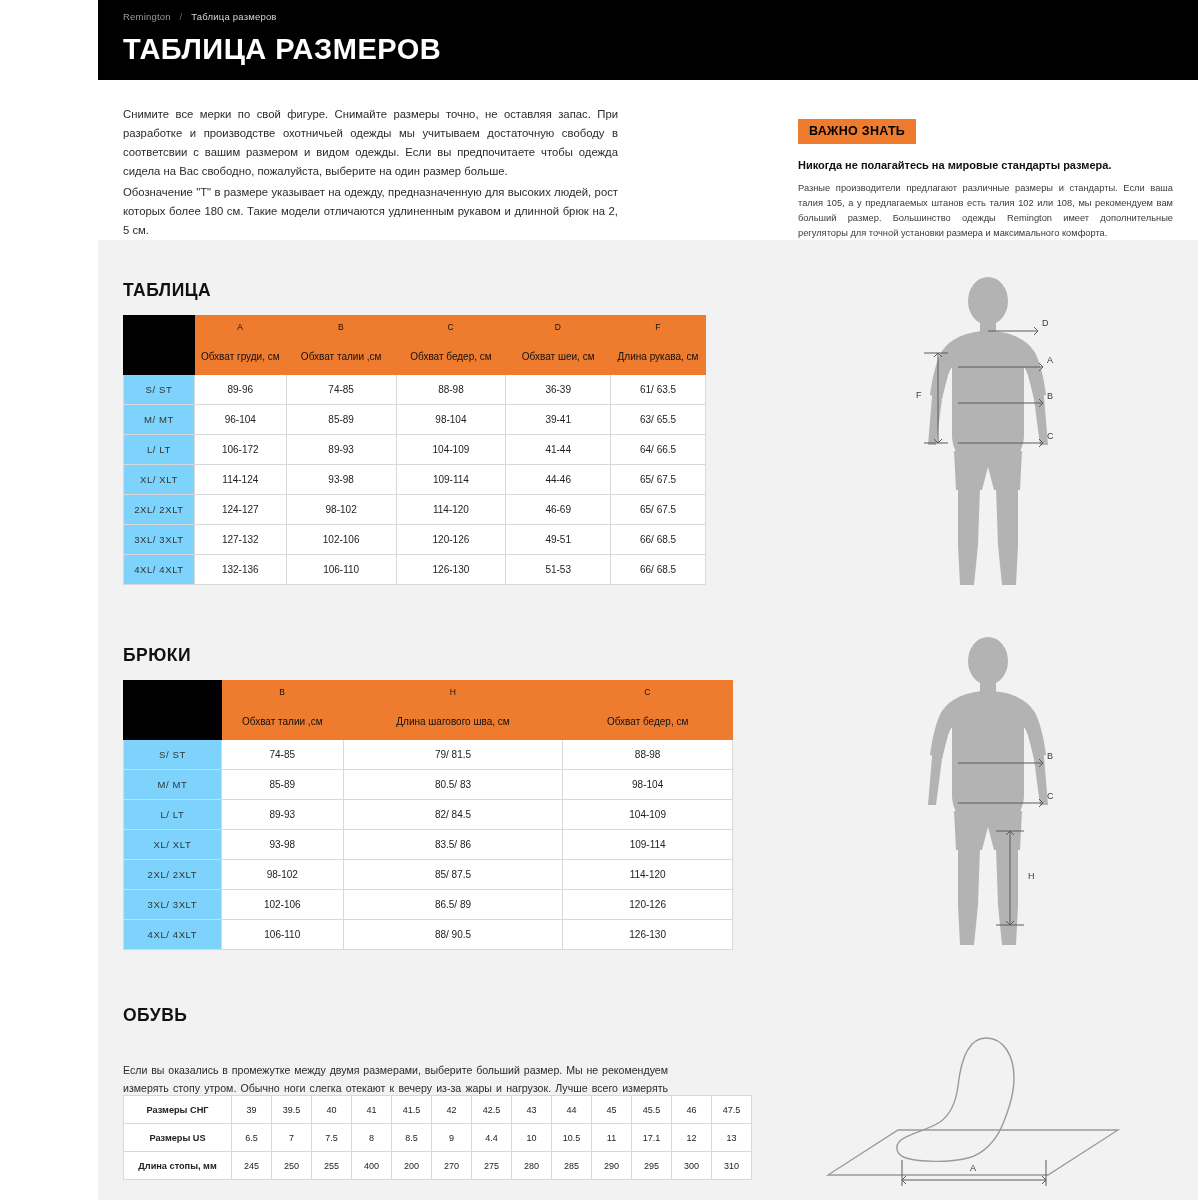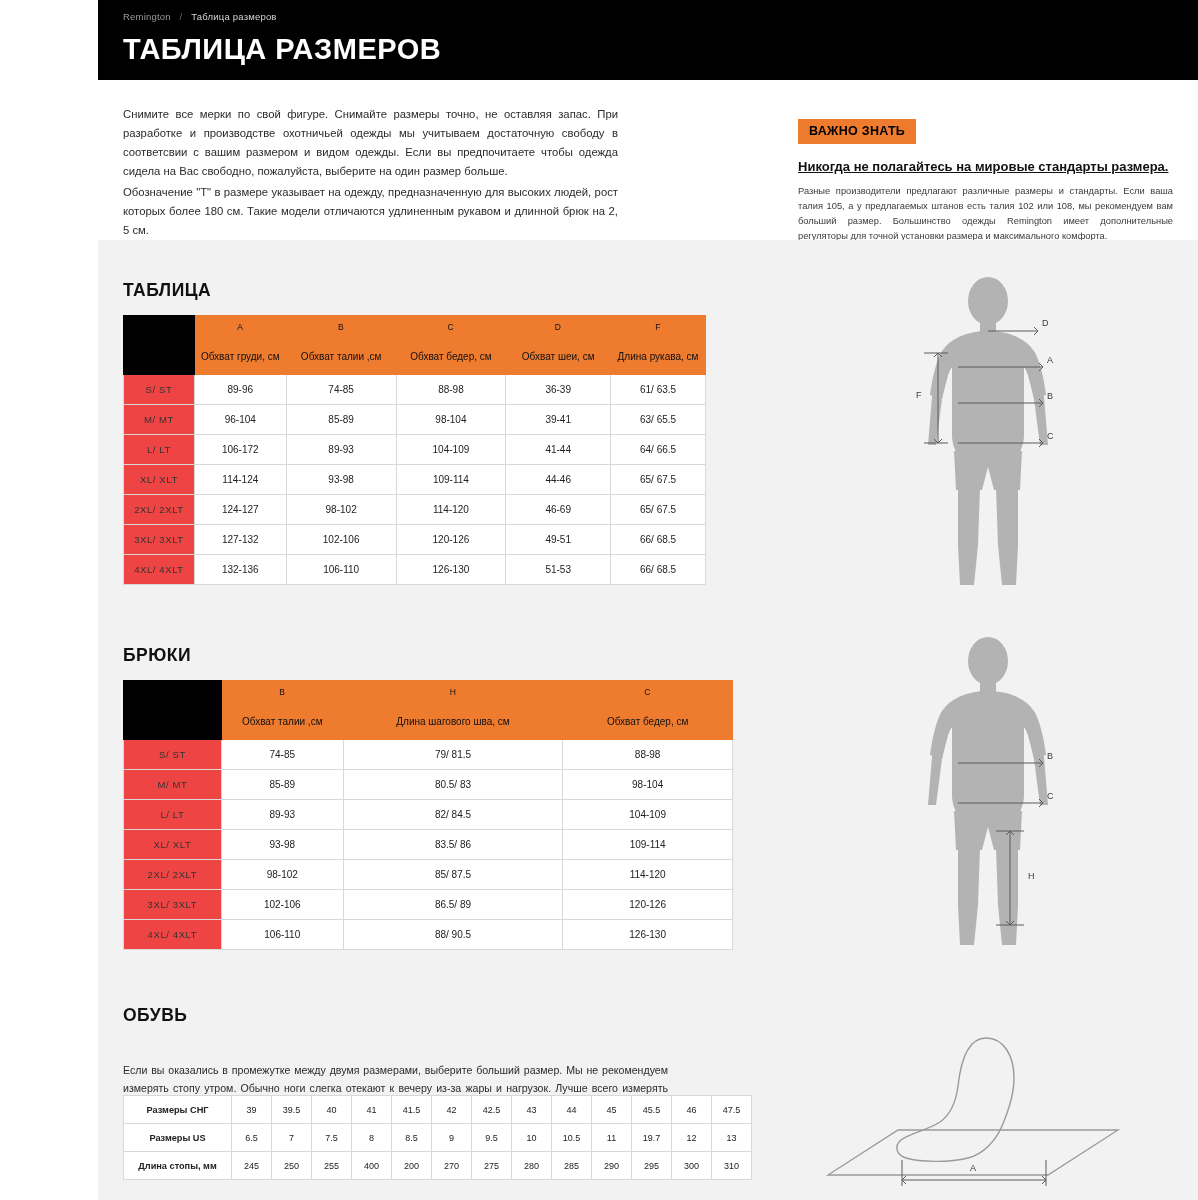--- a/index.html
+++ b/index.html
@@ -71,24 +71,23 @@
     display: inline-block;
     background: #ef7b2f;
     color: #000000;
     font-weight: bold;
     font-size: 12.5px;
     padding: 5px 11px 6px 11px;
     letter-spacing: .3px;
   }
   .important-head {
     margin-top: 15px;
-    font-size: 13px;
+    font-size: 11px;
     font-weight: bold;
     color: #111111;
-    text-decoration: underline;
   }
   .important-body {
     margin-top: 10px;
     font-size: 9.3px;
     line-height: 15px;
     color: #3a3a3a;
     text-align: justify;
   }
 
   
@@ -145,21 +144,21 @@
   }
   table.size-table thead tr.names th.corner {
     background: #000000;
     border: 1px solid #000000;
   }
   table.size-table tbody td {
     height: 30px;
     background: #ffffff;
   }
   table.size-table tbody td.rowlabel {
-    background: #ef4444;
+    background: #7dd3fc;
     font-size: 9.5px;
     letter-spacing: .6px;
     color: #333333;
   }
 
   
   #jackets-table { left: 25px; top: 75px; width: 583px; }
   #jackets-table col.c0 { width: 71px; }
   #jackets-table col.c1 { width: 92px; }
   #jackets-table col.c2 { width: 110px; }
@@ -518,25 +517,25 @@
           <td class="val">47.5</td>
         </tr>
         <tr>
           <td class="lbl">Размеры US</td>
           <td class="val">6.5</td>
           <td class="val">7</td>
           <td class="val">7.5</td>
           <td class="val">8</td>
           <td class="val">8.5</td>
           <td class="val">9</td>
-          <td class="val">9.5</td>
+          <td class="val">4.4</td>
           <td class="val">10</td>
           <td class="val">10.5</td>
           <td class="val">11</td>
-          <td class="val">19.7</td>
+          <td class="val">17.1</td>
           <td class="val">12</td>
           <td class="val">13</td>
         </tr>
         <tr>
           <td class="lbl">Длина стопы, мм</td>
           <td class="val">245</td>
           <td class="val">250</td>
           <td class="val">255</td>
           <td class="val">400</td>
           <td class="val">200</td>

